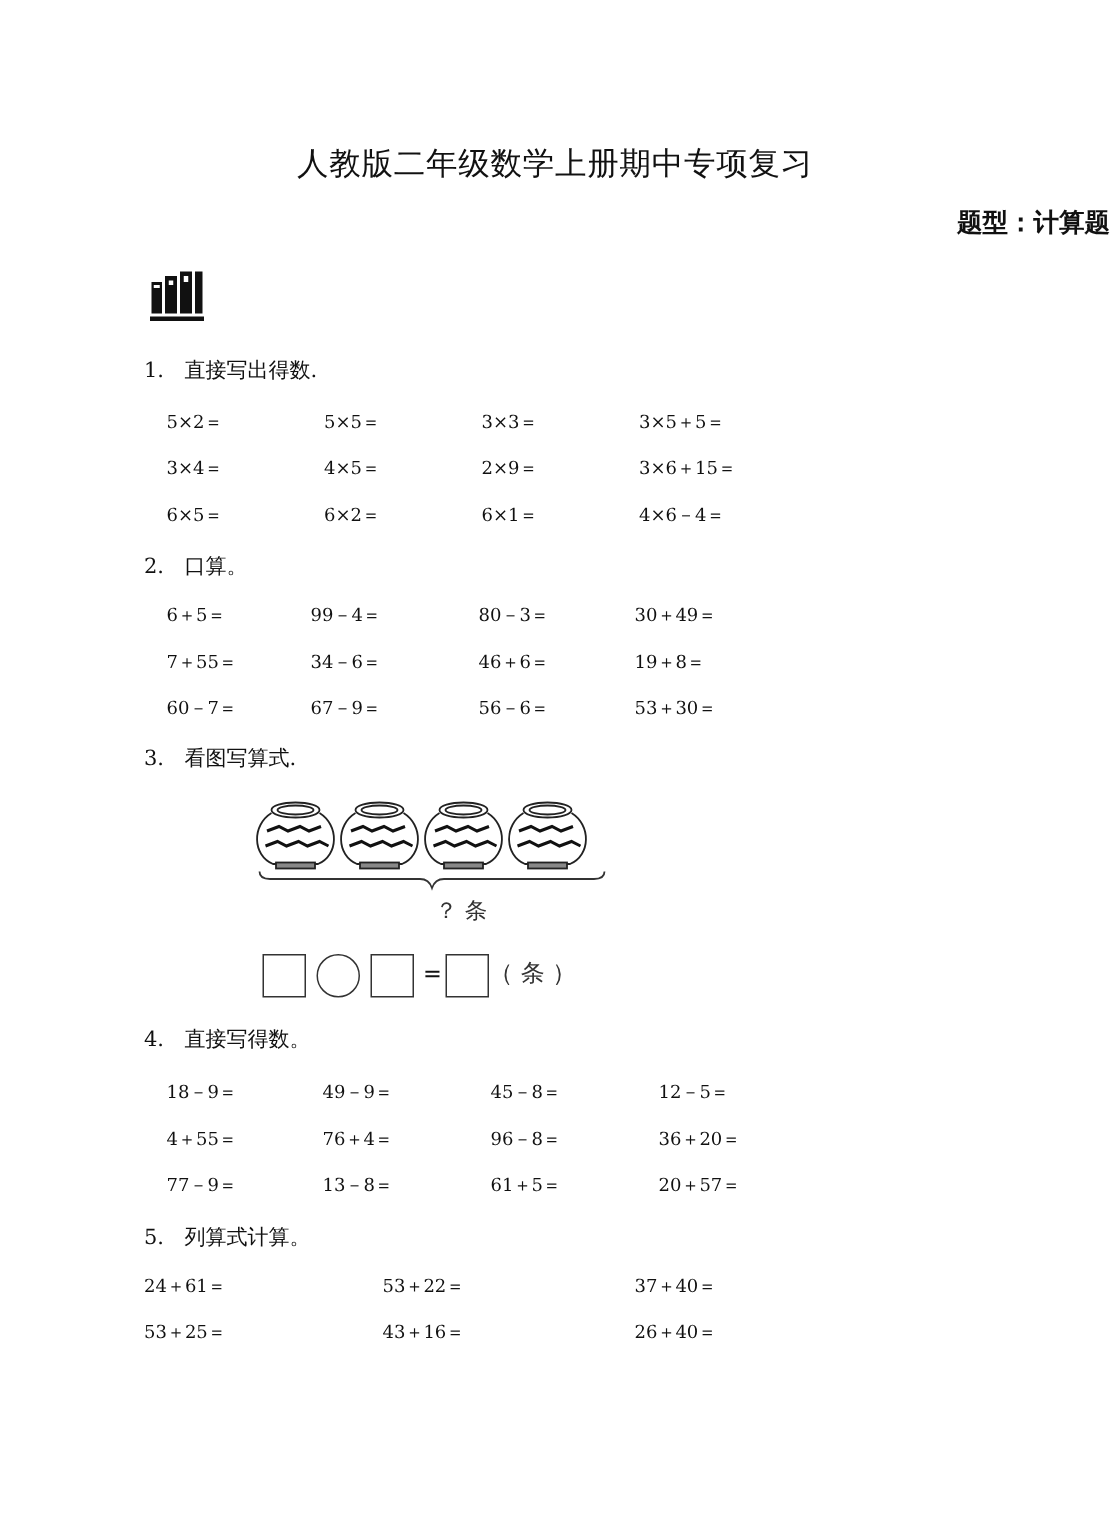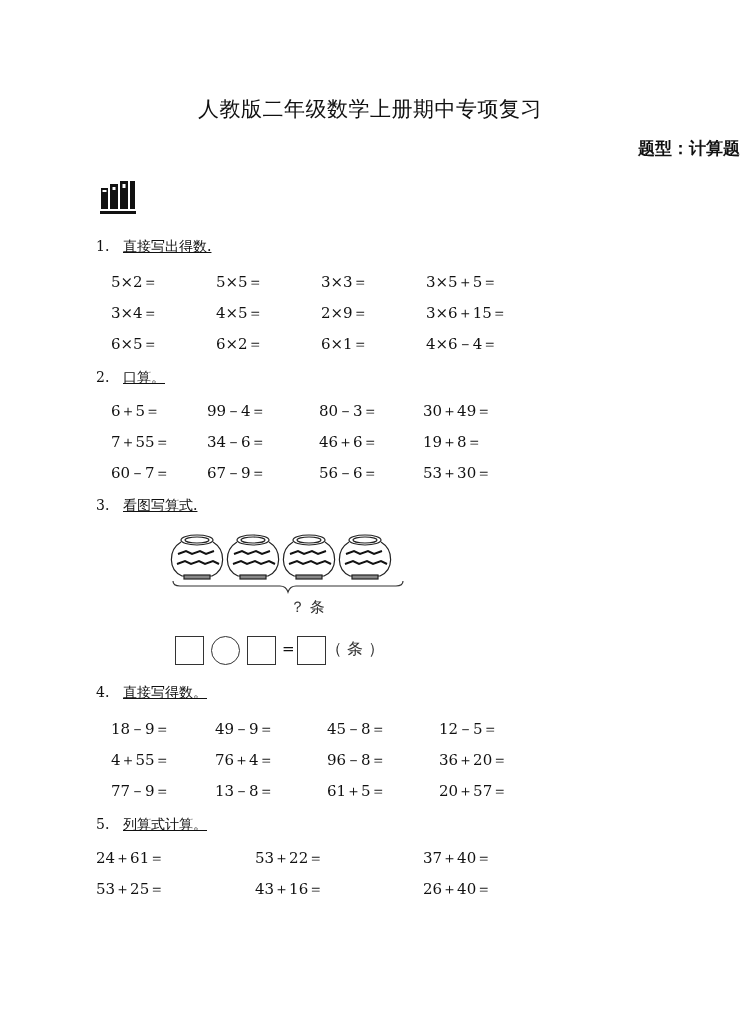--- a/index.html
+++ b/index.html
@@ -5,23 +5,23 @@
   html, body { margin: 0; padding: 0; background: #ffffff; }
   body { width: 740px; height: 1024px; position: relative; overflow: hidden;
          font-family: "DejaVu Serif", "Liberation Serif", serif; color: #111; }
   .abs { position: absolute; white-space: nowrap; }
   .title { left: 0; width: 740px; top: 95px; text-align: center; font-size: 21px; letter-spacing: 0.5px; }
   .subtitle { left: 0; width: 740px; top: 137px; text-align: right; font-size: 17px; font-weight: bold;
               font-family: "DejaVu Sans", "Liberation Sans", sans-serif; }
   .banner { left: 100px; top: 180px; height: 34px; display: flex; align-items: center; }
   .banner-text { color: #e0141e; font-weight: bold; font-size: 15px; margin-left: 6px;
                  font-family: "DejaVu Sans", "Liberation Sans", sans-serif; }
-  .q { font-size: 14px; left: 96px; text-decoration: underline; }
+  .q { font-size: 14px; left: 96px; }
   .q .num { display: inline-block; width: 27px; }
-  .cell { font-size: 15px; text-align: center; }
+  .cell { font-size: 12px; text-align: center; }
   .fig { left: 170px; top: 532px; }
   .brace { left: 172px; top: 580px; }
   .qlabel { left: 290px; top: 598px; font-size: 15px; font-family: "DejaVu Sans", sans-serif; color:#333; }
   .box { position: absolute; width: 29px; height: 29px; border: 1px solid #333; box-sizing: border-box; }
   .circle { position: absolute; width: 29px; height: 29px; border: 1px solid #333; border-radius: 50%; box-sizing: border-box; }
   .eq { left: 282px; top: 640px; font-size: 15px; font-family: "DejaVu Sans", sans-serif; }
   .unit { left: 326px; top: 639px; font-size: 16px; font-family: "DejaVu Sans", sans-serif; color:#333; }
 </style>
 </head>
 <body>

